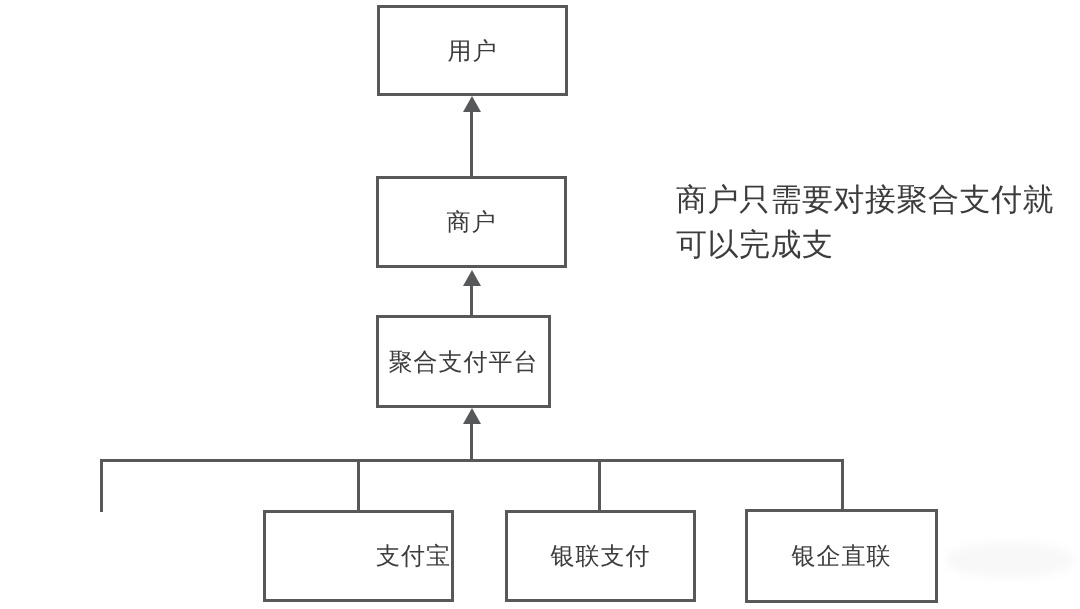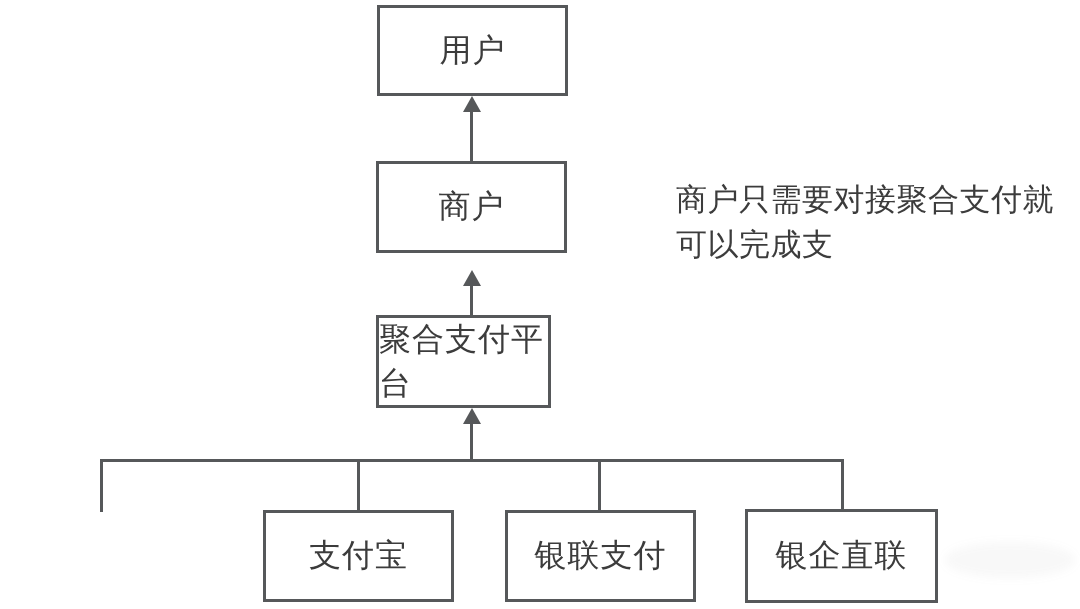--- a/index.html
+++ b/index.html
@@ -17,29 +17,29 @@
   }
   .box {
     position: absolute;
     box-sizing: border-box;
     border: 3px solid var(--line, #56585a);
     background: #ffffff;
     display: flex;
     align-items: center;
     justify-content: center;
     color: var(--text, #3c3c3c);
-    font-size: 32px;
+    font-size: 24px;
     letter-spacing: 1px;
     z-index: 2;
   }
   .box-user      { left: 377px; top: 5px;   width: 191px; height: 91px; }
-  .box-merchant  { left: 376px; top: 161px; width: 191px; height: 92px; }
+  .box-merchant  { left: 376px; top: 176px; width: 191px; height: 92px; }
   .box-platform  { left: 376px; top: 315px; width: 175px; height: 93px; }
   .box-wechat    { left: 7px;   top: 510px; width: 189px; height: 93px; }
-  .box-alipay    { left: 263px; top: 510px; width: 191px; height: 92px; }
+  .box-alipay    { left: 263px; top: 510px; width: 191px; height: 92px; justify-content: flex-end; }
   .box-unionpay  { left: 505px; top: 510px; width: 191px; height: 92px; }
   .box-bank      { left: 745px; top: 509px; width: 193px; height: 94px; }
 
   .vline, .hline {
     position: absolute;
     background: var(--line, #56585a);
     z-index: 1;
   }
   .vline { width: 3px; }
   .hline { height: 3px; }

